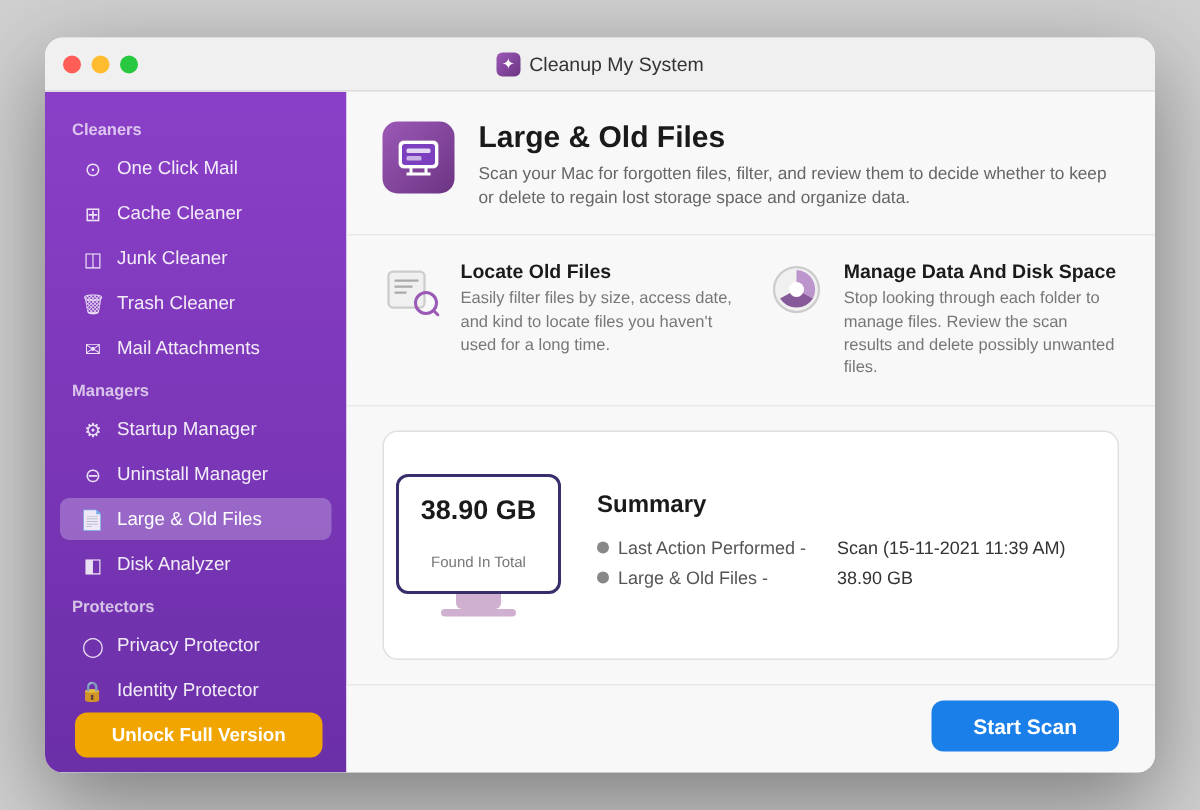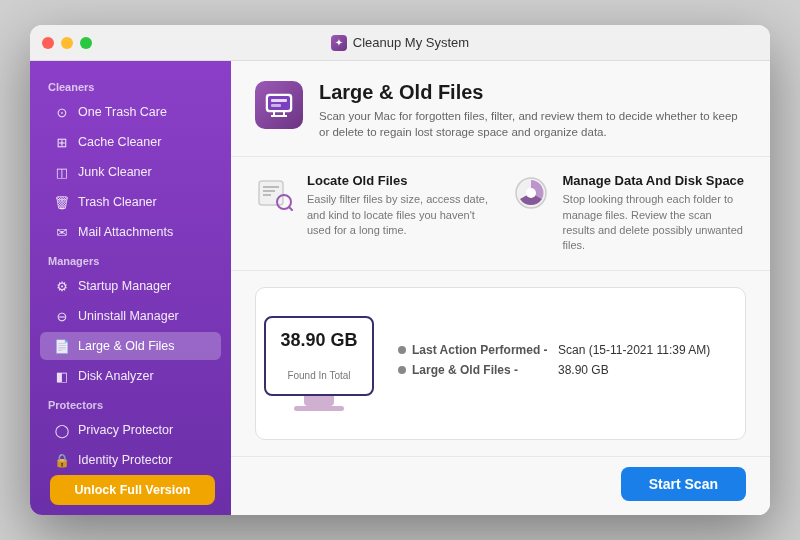--- a/index.html
+++ b/index.html
@@ -268,21 +268,20 @@
     .summary-dot {
       width: 8px;
       height: 8px;
       border-radius: 50%;
       background: #888;
       flex-shrink: 0;
     }
     .summary-key {
       color: #555;
       min-width: 140px;
-      font-weight: bold;
     }
     .summary-val {
       color: #333;
       font-weight: 500;
     }
     .main-footer {
       padding: 10px 24px 14px 24px;
       display: flex;
       justify-content: flex-end;
       border-top: 1px solid #e8e8e8;
@@ -316,21 +315,21 @@
     </div>
   </div>
 
   <div class="content">
 
     <div class="sidebar">
       <div class="sidebar-section-label">Cleaners</div>
 
       <div class="sidebar-item">
         <div class="sidebar-item-icon">⊙</div>
-        <span>One Trash Care</span>
+        <span>One Click Mail</span>
       </div>
       <div class="sidebar-item">
         <div class="sidebar-item-icon">⊞</div>
         <span>Cache Cleaner</span>
       </div>
       <div class="sidebar-item">
         <div class="sidebar-item-icon">◫</div>
         <span>Junk Cleaner</span>
       </div>
       <div class="sidebar-item">
@@ -432,20 +431,21 @@
         <div class="summary-card">
           <div class="monitor-visual">
             <div class="monitor-screen">
               <div class="monitor-gb">38.90 GB</div>
               <div class="monitor-label">Found In Total</div>
             </div>
             <div class="monitor-stand"></div>
             <div class="monitor-base"></div>
           </div>
           <div class="summary-info">
+            <h2>Summary</h2>
             <div class="summary-row">
               <div class="summary-dot"></div>
               <span class="summary-key">Last Action Performed -</span>
               <span class="summary-val">Scan (15-11-2021 11:39 AM)</span>
             </div>
             <div class="summary-row">
               <div class="summary-dot"></div>
               <span class="summary-key">Large &amp; Old Files -</span>
               <span class="summary-val">38.90 GB</span>
             </div>

